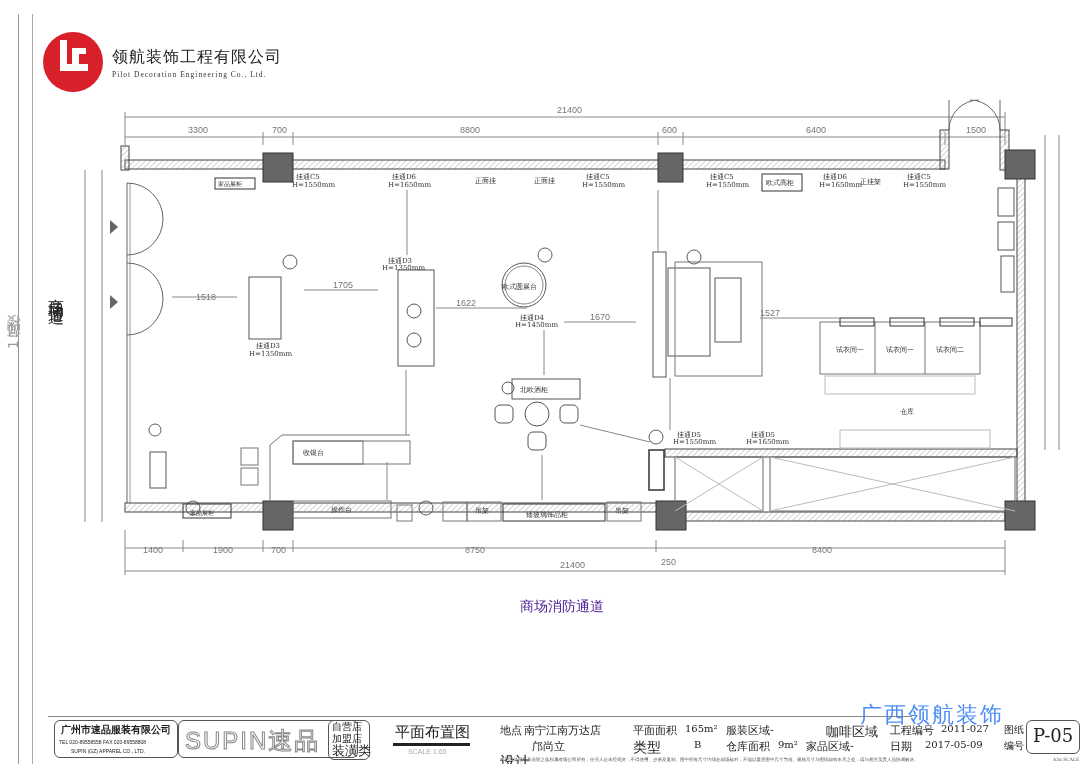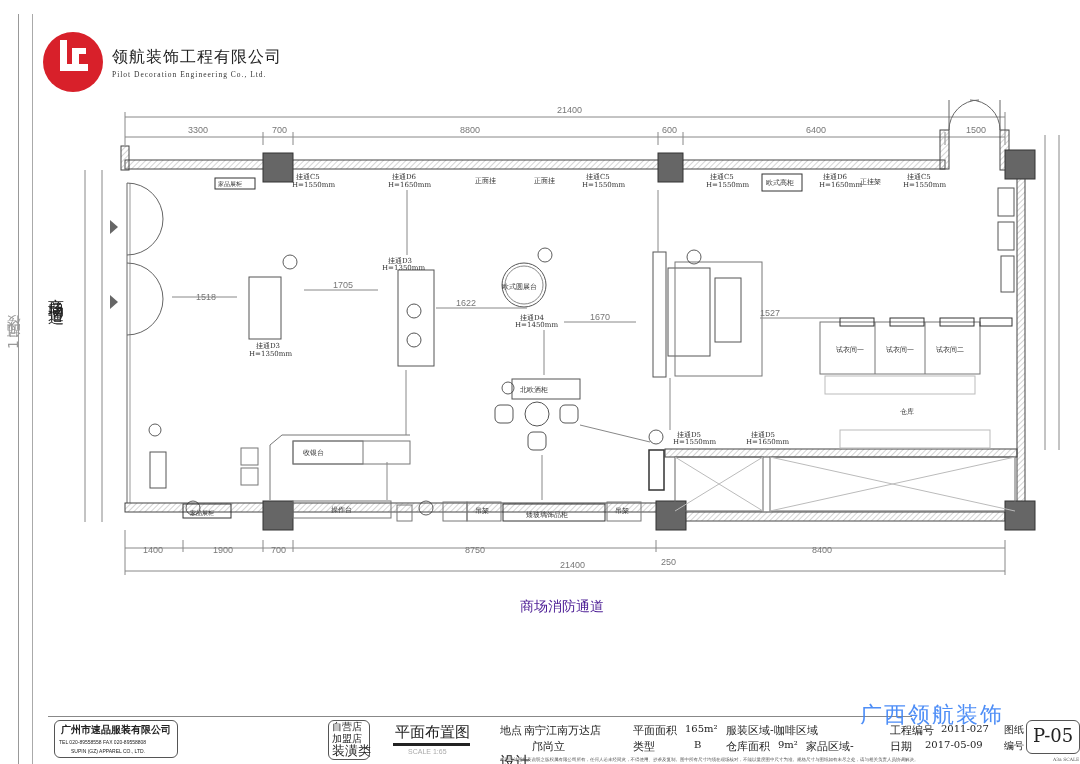--- a/index.html
+++ b/index.html
@@ -255,44 +255,47 @@
     <text x="190" y="515" font-size="6">家品展柜</text>
   </g>
 </svg>
 
 <div class="abs title-block">
   <div class="tb-cell" style="left:6px;top:3px;width:122px;height:36px;">
     <div class="tb-text" style="left:6px;top:2px;font-size:10px;font-weight:bold;">广州市速品服装有限公司</div>
     <div class="tb-text" style="left:4px;top:18px;font-size:5px;font-family:'Liberation Sans',sans-serif;">TEL 020-89558558  FAX 020-89558808</div>
     <div class="tb-text" style="left:16px;top:27px;font-size:5px;font-family:'Liberation Sans',sans-serif;">SUPIN (GZ) APPAREL CO., LTD.</div>
   </div>
+  <div class="tb-cell" style="left:130px;top:3px;width:178px;height:36px;">
+    <div class="tb-text" style="left:6px;top:4px;font-size:24px;color:#fff;-webkit-text-stroke:1px #888;font-family:'Liberation Sans',sans-serif;letter-spacing:2px;">SUPIN速品</div>
+  </div>
   <div class="tb-cell" style="left:280px;top:3px;width:40px;height:38px;">
     <div class="tb-text" style="left:3px;top:0px;font-size:10px;line-height:12px;">自营店</div>
     <div class="tb-text" style="left:3px;top:12px;font-size:10px;line-height:12px;">加盟店</div>
     <div class="tb-text" style="left:3px;top:24px;font-size:13px;line-height:12px;">装潢类</div>
   </div>
   <div class="tb-text" style="left:347px;top:6px;font-size:15px;">平面布置图</div>
   <div class="abs" style="left:345px;top:26px;width:77px;height:3px;background:#222;"></div>
   <div class="tb-text" style="left:360px;top:31px;font-size:7px;color:#aaa;font-family:'Liberation Sans',sans-serif;">SCALE  1:65</div>
 
   <div class="tb-text" style="left:452px;top:6px;font-size:11px;">地点</div>
   <div class="tb-text" style="left:476px;top:6px;font-size:11px;">南宁江南万达店</div>
   <div class="tb-text" style="left:452px;top:36px;font-size:15px;">设计</div>
   <div class="tb-text" style="left:484px;top:22px;font-size:11px;">邝尚立</div>
 
   <div class="tb-text" style="left:585px;top:6px;font-size:11px;">平面面积</div>
   <div class="tb-text" style="left:637px;top:6px;font-size:10px;text-align:center;">165m²</div>
-  <div class="tb-text" style="left:585px;top:22px;font-size:11px;text-align:right;">类型</div>
+  <div class="tb-text" style="left:585px;top:22px;font-size:14px;text-align:right;">类型</div>
   <div class="tb-text" style="left:646px;top:22px;font-size:10px;">B</div>
 
   <div class="tb-text" style="left:678px;top:6px;font-size:11px;">服装区域-</div>
   <div class="tb-text" style="left:678px;top:22px;font-size:11px;">仓库面积</div>
   <div class="tb-text" style="left:730px;top:22px;font-size:10px;">9m²</div>
 
-  <div class="tb-text" style="left:726px;top:6px;font-size:11px;">咖啡区域</div>
+  <div class="tb-text" style="left:778px;top:6px;font-size:13px;">咖啡区域</div>
   <div class="tb-text" style="left:758px;top:22px;font-size:11px;">家品区域-</div>
 
   <div class="tb-text" style="left:842px;top:6px;font-size:11px;">工程编号</div>
   <div class="tb-text" style="left:893px;top:6px;font-size:10px;">2011-027</div>
   <div class="tb-text" style="left:842px;top:22px;font-size:11px;">日期</div>
   <div class="tb-text" style="left:877px;top:22px;font-size:10px;">2017-05-09</div>
 
   <div class="tb-text" style="left:956px;top:6px;font-size:10px;">图纸</div>
   <div class="tb-text" style="left:956px;top:22px;font-size:10px;">编号</div>
   <div class="tb-cell" style="left:978px;top:3px;width:52px;height:32px;">

